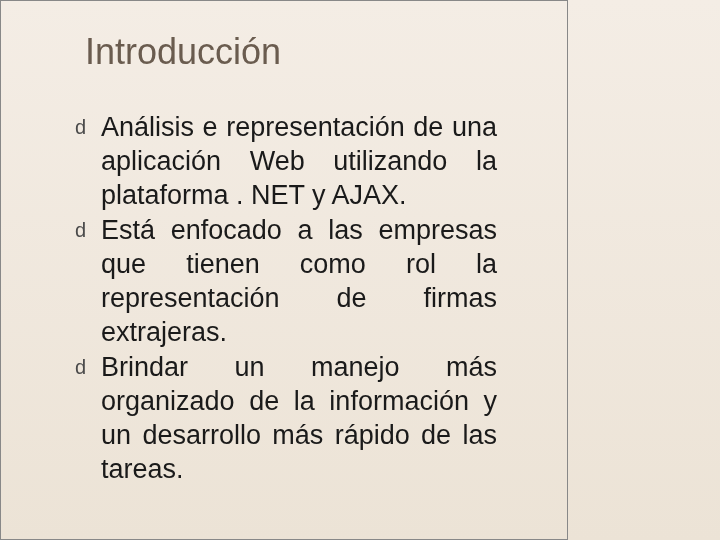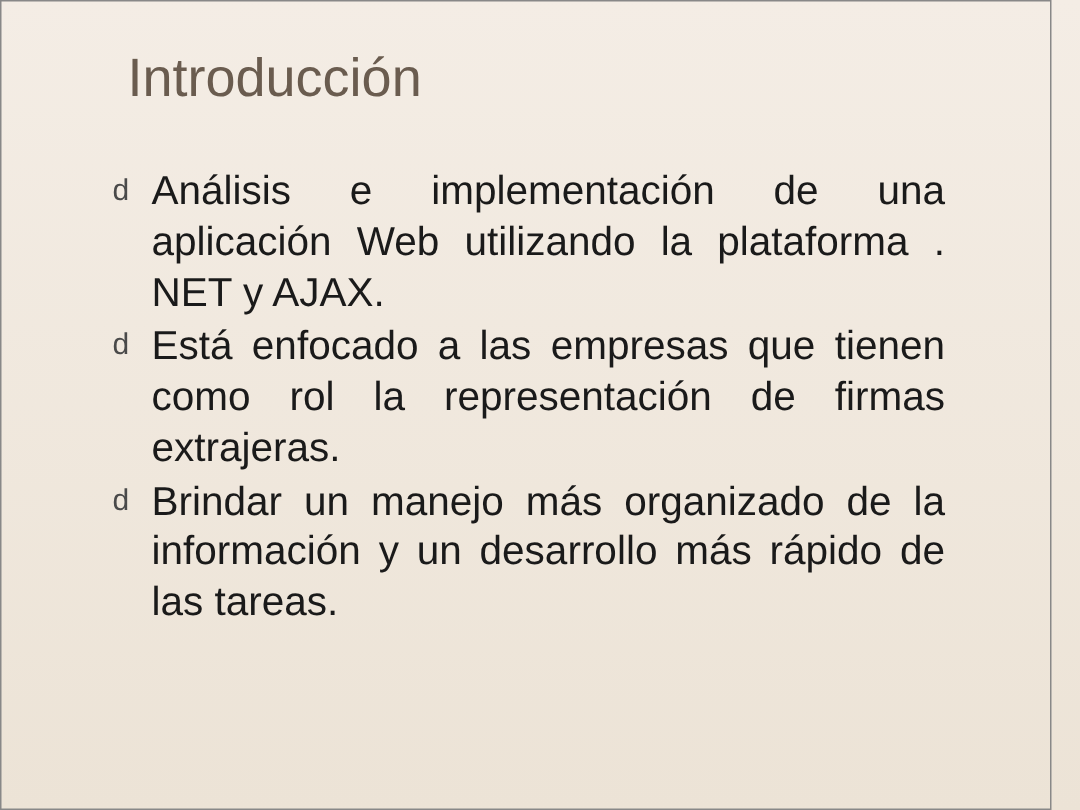--- a/index.html
+++ b/index.html
@@ -3,21 +3,21 @@
   <meta charset="utf-8">
   <style>
     * { margin: 0; padding: 0; box-sizing: border-box; }
     html, body { width: 720px; height: 540px; overflow: hidden; }
     body {
       background: linear-gradient(to bottom, #f4ede5 0%, #ece3d6 100%);
       font-family: Arial, sans-serif;
       position: relative;
     }
     .slide {
-      width: 701px;
+      width: 568px;
       height: 540px;
       border: 1px solid #888;
       position: relative;
       padding: 30px 50px 40px 90px;
     }
     .title {
       font-size: 36px;
       font-weight: 400;
       color: #6a5c4f;
       margin-bottom: 38px;
@@ -49,21 +49,21 @@
     }
   </style>
 </head>
 <body>
 
 <div class="slide">
   <h1 class="title">Introducción</h1>
   <div class="content">
     <div class="bullet-item">
       <span class="bullet-icon">d</span>
-      <span class="bullet-text">Análisis e implementación de una aplicación Web utilizando la plataforma . NET y AJAX.</span>
+      <span class="bullet-text">Análisis e representación de una aplicación Web utilizando la plataforma . NET y AJAX.</span>
     </div>
     <div class="bullet-item">
       <span class="bullet-icon">d</span>
       <span class="bullet-text">Está enfocado a las empresas que tienen como rol la representación de firmas extrajeras.</span>
     </div>
     <div class="bullet-item">
       <span class="bullet-icon">d</span>
       <span class="bullet-text">Brindar un manejo más organizado de la información y un desarrollo más rápido de las tareas.</span>
     </div>
   </div>

